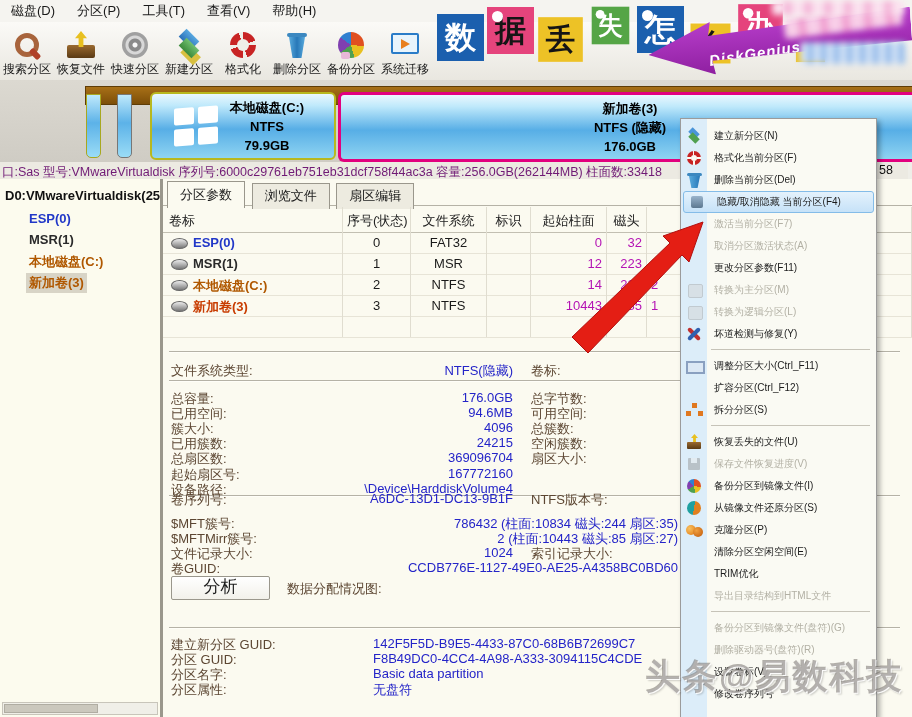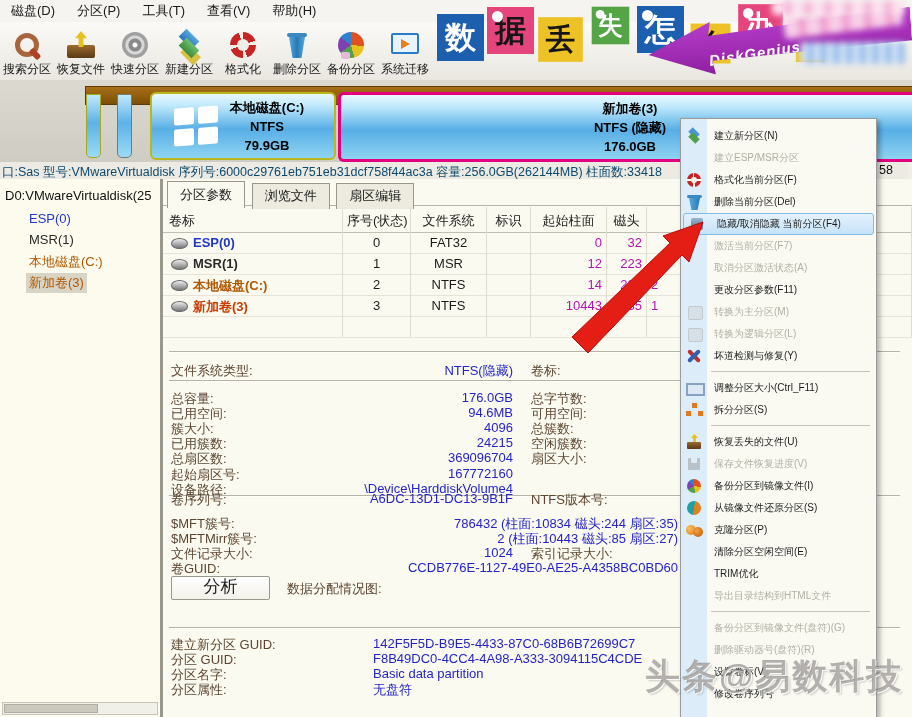--- a/index.html
+++ b/index.html
@@ -80,26 +80,26 @@
         background:linear-gradient(180deg,#eaf7fe 0,#bfe9fb 18%,#57aee6 55%,#8fd4f2 100%);}
   #pboxC{left:150px;width:182px;border:2px solid #b8b81e;}
   #pboxH{left:338px;width:578px;border:3px solid #e2007e;border-right:none;border-radius:6px 0 0 6px;}
   .ptxt{padding-top:5px;line-height:1.45;}
   #pboxC .ptxt{padding-left:48px;}
   .winlogo{position:absolute;left:22px;top:13px;width:44px;height:38px;display:grid;
            grid-template-columns:1fr 1fr;grid-template-rows:1fr 1fr;gap:4px;transform:skewY(-4deg);}
   .winlogo i{background:#fff;border-radius:2px;}
   
   .infoline{position:absolute;top:162px;left:0;width:908px;height:17px;background:#eceae2;
-            font-size:12.5px;color:#0c4a6e;white-space:nowrap;padding:2px 0 0 2px;box-sizing:border-box;}
+            font-size:12.5px;color:#701a75;white-space:nowrap;padding:2px 0 0 2px;box-sizing:border-box;}
   .infofrag{position:absolute;top:163px;left:879px;font-size:12.5px;color:#111;}
   
   .tree{position:absolute;top:179px;left:0;width:160px;bottom:0;background:#fcfbee;}
   .vsep{position:absolute;top:179px;bottom:0;left:160px;width:3px;background:#9a978c;}
-  .titem{position:absolute;left:2px;font-size:13px;font-weight:normal;white-space:nowrap;padding:1px 3px;}
+  .titem{position:absolute;left:2px;font-size:13px;font-weight:bold;white-space:nowrap;padding:1px 3px;}
   .titem.child{left:26px;}
   .titem[data-color="blue"]{color:#2238c8;}
   .titem[data-color="black"]{color:#2a2a2a;}
   .titem[data-color="orange"]{color:#b05800;}
   .titem.selected{background:#d8d4c6;}
   .hscroll{position:absolute;left:2px;bottom:2px;width:154px;height:11px;background:#f0efe8;border:1px solid #c8c5ba;}
   .hthumb{position:absolute;left:1px;top:1px;width:92px;height:7px;background:#cbc8bd;border:1px solid #b0ada2;}
   
   .rpanel{position:absolute;left:163px;top:179px;right:0;bottom:0;background:#fbfaf0;font-size:13px;}
   .tabrow{position:absolute;top:2px;left:0;right:0;height:25px;padding-left:4px;border-bottom:1px solid #b5b2a6;box-sizing:border-box;}
@@ -432,24 +432,20 @@
       <span class="dlabel">分区属性:</span>
       <span class="dval">无盘符</span>
     </div>
   </div>
 
   <div class="cmenu" data-name="context-menu">
     <div class="mi" data-name="menu-item-create-new-partition" data-state="enabled">
       <span class="mico" data-name="new-partition-icon"></span>
       <span class="lbl">建立新分区(N)</span>
     </div>
-    <div class="mi" data-name="menu-item-create-esp-msr" data-state="disabled">
-      <span class="mico"></span>
-      <span class="lbl">建立ESP/MSR分区</span>
-    </div>
     <div class="mi" data-name="menu-item-format-partition" data-state="enabled">
       <span class="mico" data-name="format-icon"></span>
       <span class="lbl">格式化当前分区(F)</span>
     </div>
     <div class="mi" data-name="menu-item-delete-partition" data-state="enabled">
       <span class="mico" data-name="delete-icon"></span>
       <span class="lbl">删除当前分区(Del)</span>
     </div>
     <div class="mi" data-name="menu-item-hide-unhide-partition" data-state="highlighted">
       <span class="mico" data-name="hide-icon"></span>
@@ -477,20 +473,24 @@
     </div>
     <div class="mi" data-name="menu-item-bad-sector-check" data-state="enabled">
       <span class="mico" data-name="bad-sector-icon"></span>
       <span class="lbl">坏道检测与修复(Y)</span>
     </div>
     <div class="msep" data-name="menu-separator"></div>
     <div class="mi" data-name="menu-item-resize-partition" data-state="enabled">
       <span class="mico" data-name="resize-icon"></span>
       <span class="lbl">调整分区大小(Ctrl_F11)</span>
     </div>
+    <div class="mi" data-name="menu-item-extend-partition" data-state="enabled">
+      <span class="mico"></span>
+      <span class="lbl">扩容分区(Ctrl_F12)</span>
+    </div>
     <div class="mi" data-name="menu-item-split-partition" data-state="enabled">
       <span class="mico" data-name="split-icon"></span>
       <span class="lbl">拆分分区(S)</span>
     </div>
     <div class="msep" data-name="menu-separator"></div>
     <div class="mi" data-name="menu-item-recover-lost-files" data-state="enabled">
       <span class="mico" data-name="recover-icon"></span>
       <span class="lbl">恢复丢失的文件(U)</span>
     </div>
     <div class="mi" data-name="menu-item-save-recovery-progress" data-state="disabled">

